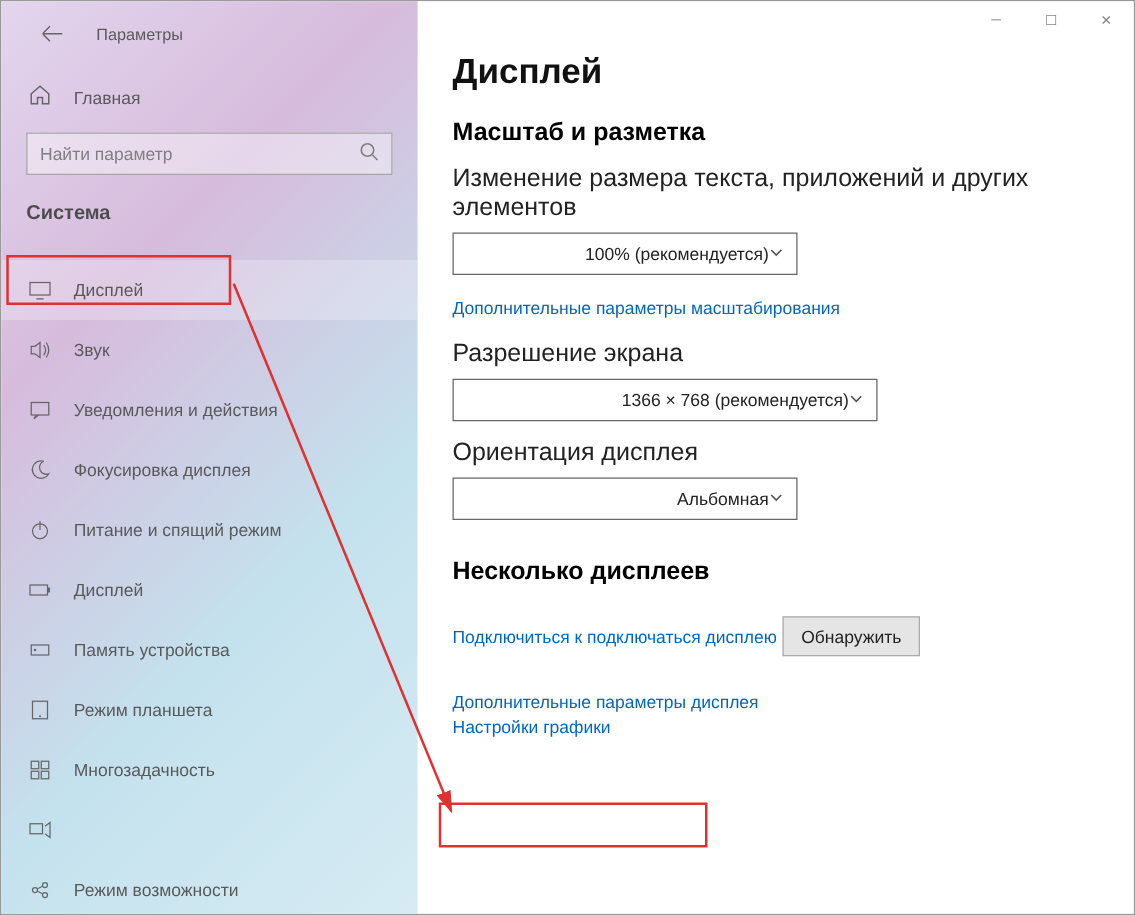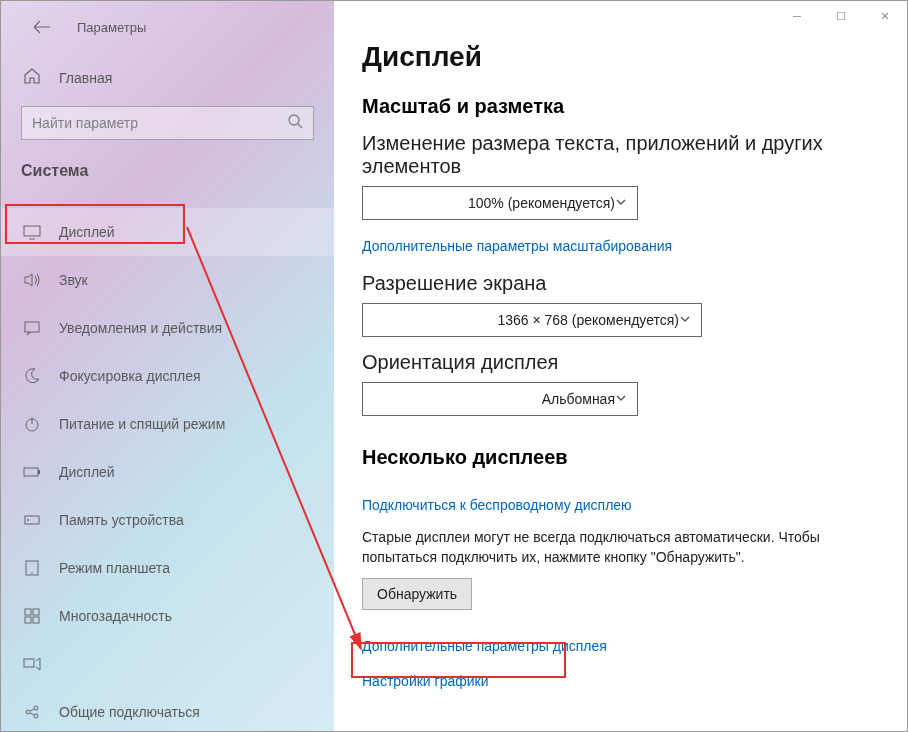--- a/index.html
+++ b/index.html
@@ -170,21 +170,21 @@
     <div class="nav-item">
       <span class="nicon">
           <svg width="18" height="18" viewBox="0 0 18 18">
             <circle cx="5" cy="9" r="2" stroke="#333" fill="none"></circle>
             <circle cx="13" cy="5" r="2" stroke="#333" fill="none"></circle>
             <circle cx="13" cy="13" r="2" stroke="#333" fill="none"></circle>
             <line x1="7" y1="8" x2="11" y2="6" stroke="#333"></line>
             <line x1="7" y1="10" x2="11" y2="12" stroke="#333"></line>
           </svg>
         </span>
-      <span>Общие подключаться</span>
+      <span>Режим возможности</span>
     </div>
   </div>
 
   <div class="content">
     <div class="page-title">Дисплей</div>
 
     <div class="section-h">Масштаб и разметка</div>
     <div class="field-label">Изменение размера текста, приложений и других элементов</div>
     <div class="combo">
       <span>100% (рекомендуется)</span>
@@ -205,27 +205,26 @@
     <div class="field-label">Ориентация дисплея</div>
     <div class="combo">
       <span>Альбомная</span>
       <span class="chev"><svg width="12" height="12" viewBox="0 0 12 12">
             <path d="M2 4 L6 8 L10 4" stroke="#555" fill="none" stroke-width="1.4"></path>
           </svg></span>
     </div>
 
     <div class="section-gap"></div>
     <div class="section-h">Несколько дисплеев</div>
-    <div class="link">Подключиться к беспроводному дисплею</div>
-    <div class="plain-text">Старые дисплеи могут не всегда подключаться автоматически. Чтобы попытаться подключить их, нажмите кнопку "Обнаружить".</div>
+    <div class="link">Подключиться к подключаться дисплею</div>
     <div class="btn">Обнаружить</div>
 
     <div style="height:22px"></div>
     <div class="link" style="margin-top:6px">Дополнительные параметры дисплея</div>
-    <div style="position:relative; margin-top:14px;">
+    <div style="position:relative; ">
       <div class="link" id="gfx-link" style="margin-top:0">Настройки графики</div>
     </div>
   </div>
 
   <div class="window-controls">
     <div>─</div>
     <div>☐</div>
     <div>✕</div>
   </div>
 </div>

